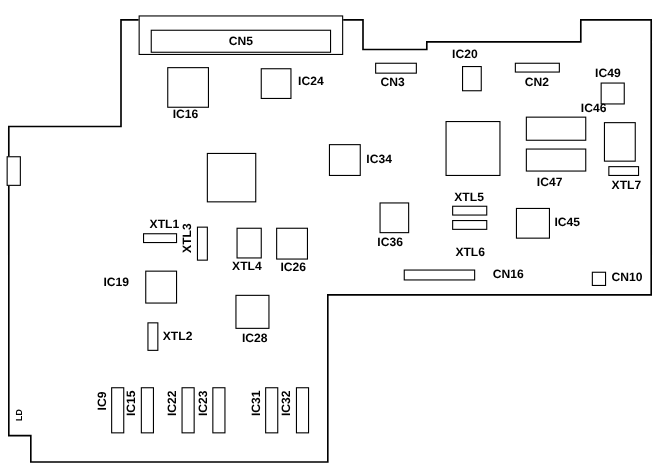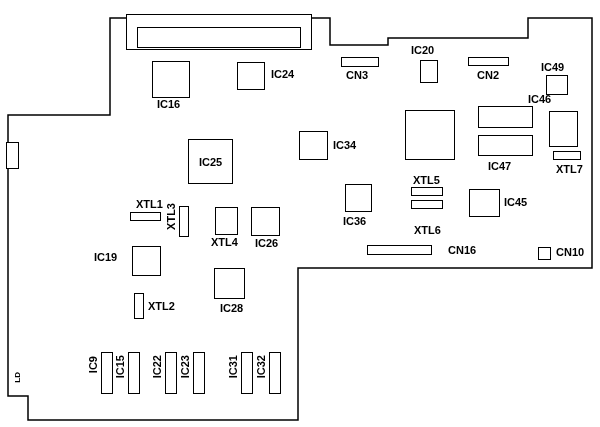--- a/index.html
+++ b/index.html
@@ -50,41 +50,41 @@
 </head>
 <body>
 
 <div id="stage">
   <svg width="600" height="427" viewBox="0 0 600 427">
     <path fill="#ffffff" stroke="#000000" stroke-width="1.5" d="M110,18 L330,18 L330,45 L388,45 L388,38 L528,38 L528,18 L592,18 L592,268 L298,268 L298,420 L28,420 L28,396 L8,396 L8,115 L110,115 Z"></path>
   </svg>
   <div class="corner-mark">LD</div>
 <div class="box" style="left: 126px; top: 14px; width: 186px; height: 36px;"></div>
     <div class="box" style="left: 137px; top: 27px; width: 164px; height: 21px;"></div>
+    <div class="lbl inside" style="left: 137px; top: 27px; width: 164px; height: 21px;">CN5</div>
     <div class="box" style="left: 6px; top: 142px; width: 13px; height: 27px;"></div>
     <div class="box" style="left: 152px; top: 61px; width: 38px; height: 37px;"></div>
     <div class="lbl" style="left: 157px; top: 98px;">IC16</div>
     <div class="box" style="left: 237px; top: 62px; width: 28px; height: 28px;"></div>
     <div class="lbl" style="left: 271px; top: 68px;">IC24</div>
     <div class="box" style="left: 341px; top: 57px; width: 38px; height: 10px;"></div>
     <div class="lbl" style="left: 346px; top: 69px;">CN3</div>
     <div class="box" style="left: 420px; top: 60px; width: 18px; height: 23px;"></div>
     <div class="lbl" style="left: 411px; top: 44px;">IC20</div>
     <div class="box" style="left: 468px; top: 57px; width: 41px; height: 9px;"></div>
     <div class="lbl" style="left: 477px; top: 69px;">CN2</div>
     <div class="box" style="left: 546px; top: 75px; width: 22px; height: 20px;"></div>
     <div class="lbl" style="left: 541px; top: 61px;">IC49</div>
     <div class="box" style="left: 478px; top: 106px; width: 55px; height: 22px;"></div>
     <div class="lbl" style="left: 484px; top: 93px; padding-left: 44px;">IC46</div>
     <div class="box" style="left: 549px; top: 111px; width: 29px; height: 36px;"></div>
     <div class="box" style="left: 405px; top: 110px; width: 50px; height: 50px;"></div>
     <div class="box" style="left: 299px; top: 131px; width: 29px; height: 29px;"></div>
     <div class="lbl" style="left: 333px; top: 139px;">IC34</div>
     <div class="box" style="left: 188px; top: 139px; width: 45px; height: 45px;"></div>
-    <div class="lbl inside" style="left: 188px; top: 139px; width: 45px; height: 45px;">IC25</div>
     <div class="box" style="left: 478px; top: 135px; width: 55px; height: 21px;"></div>
     <div class="lbl" style="left: 488px; top: 160px;">IC47</div>
     <div class="box" style="left: 553px; top: 151px; width: 28px; height: 9px;"></div>
     <div class="lbl" style="left: 556px; top: 163px;">XTL7</div>
     <div class="box" style="left: 411px; top: 187px; width: 32px; height: 9px;"></div>
     <div class="lbl" style="left: 413px; top: 174px;">XTL5</div>
     <div class="box" style="left: 411px; top: 200px; width: 32px; height: 9px;"></div>
     <div class="lbl" style="left: 414px; top: 224px;">XTL6</div>
     <div class="box" style="left: 345px; top: 184px; width: 27px; height: 28px;"></div>
     <div class="lbl" style="left: 343px; top: 215px;">IC36</div>

